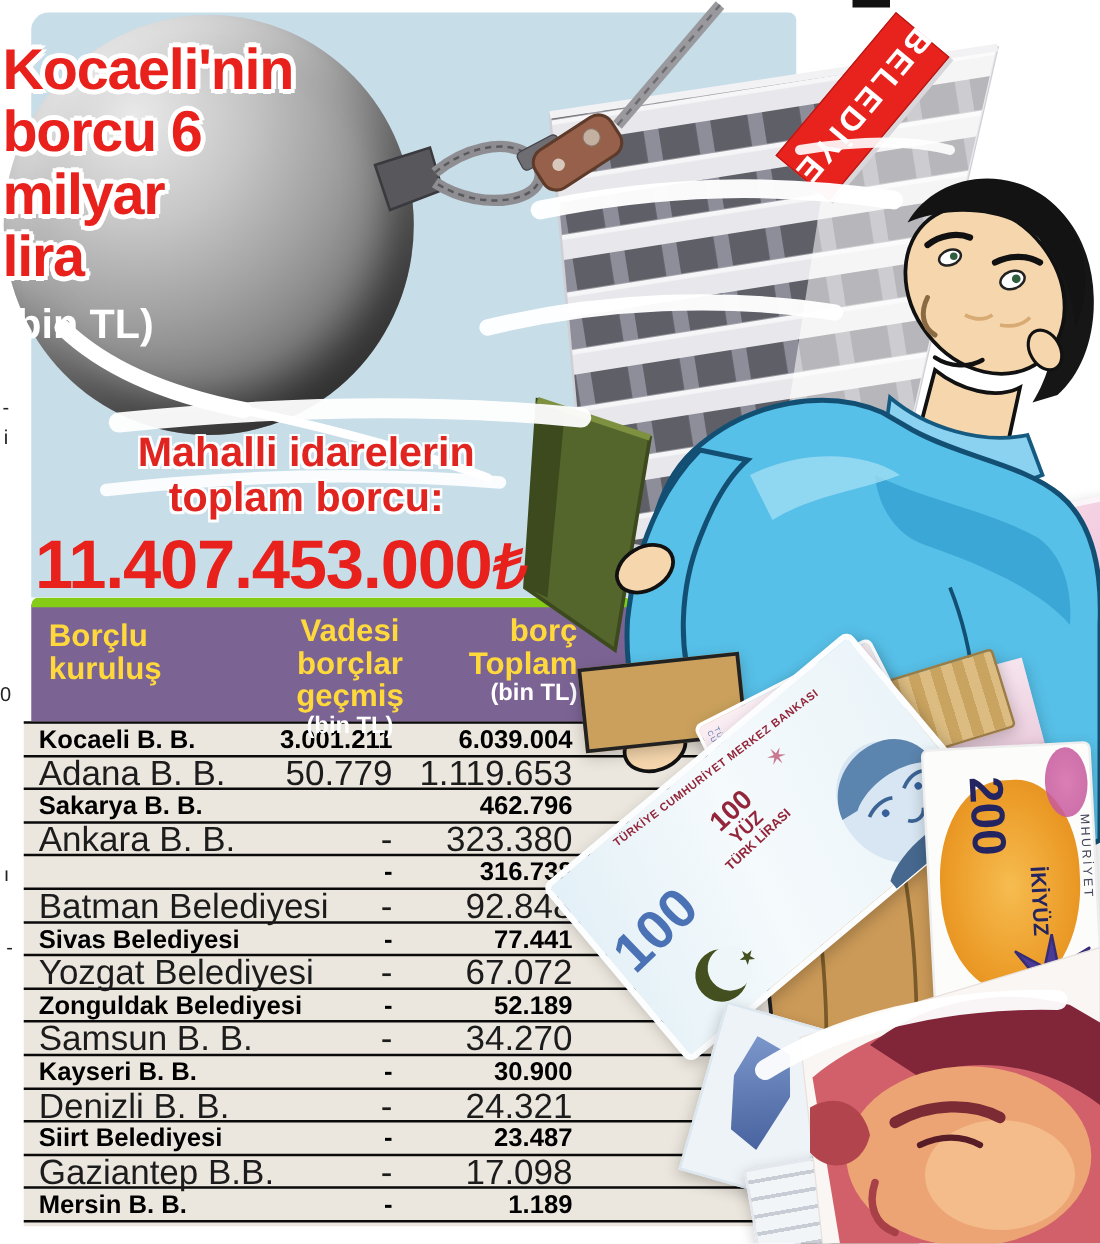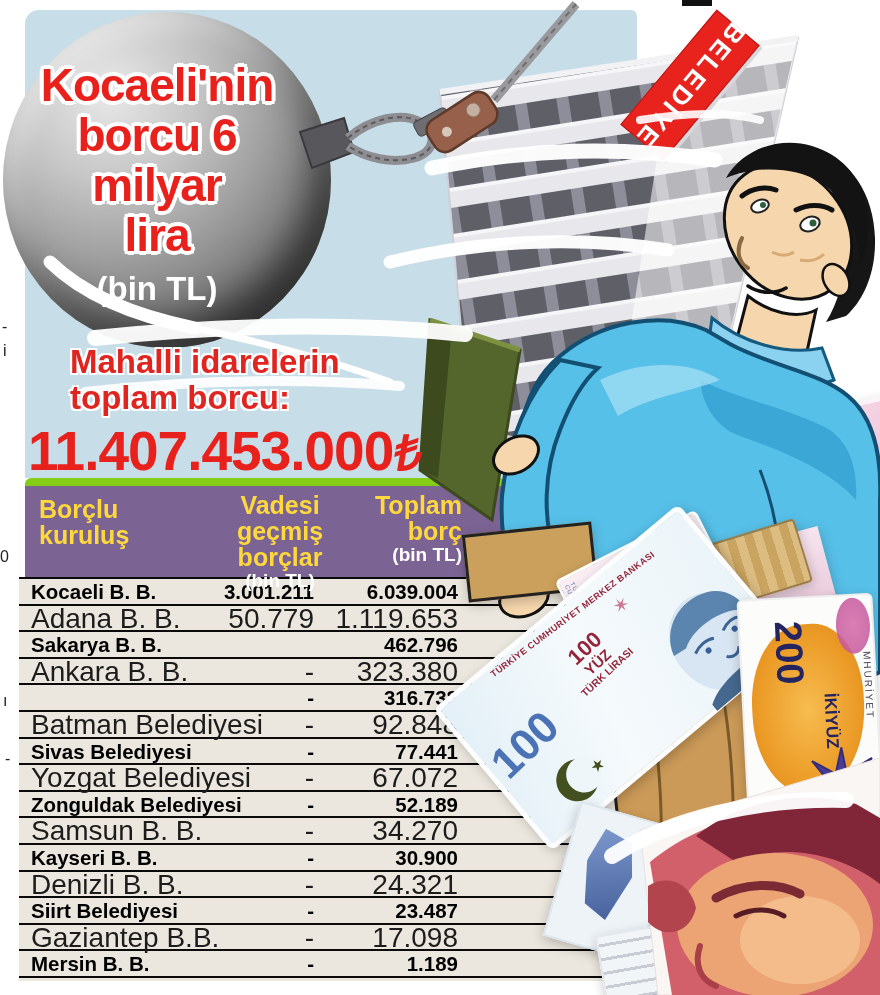--- a/index.html
+++ b/index.html
@@ -8,27 +8,27 @@
   #canvas *{box-sizing:border-box;}
   .abs{position:absolute;}
 
   
   .sky{left:25px;top:10px;width:612px;height:468px;background:#c7dde8;border-radius:14px 6px 0 0;}
 
   
   .ball{left:3px;top:12px;width:328px;height:336px;border-radius:50%;
         background:radial-gradient(circle at 32% 24%, #e9e9e9 0%, #c6c6c6 26%, #a0a0a0 48%, #757575 70%, #4c4c4c 88%, #343434 100%);
         box-shadow:inset -16px -26px 34px rgba(0,0,0,.5), inset 10px 14px 26px rgba(255,255,255,.45);}
-  .ball-text{left:2px;top:60px;width:310px;text-align:center;line-height:50px;font-weight:900;
+  .ball-text{left:2px;top:30px;width:310px;text-align:left;line-height:50px;font-weight:900;
              font-size:46px;letter-spacing:-1px;color:#e8211c;
              text-shadow:-3px -3px 0 #fff,3px -3px 0 #fff,-3px 3px 0 #fff,3px 3px 0 #fff,0 -4px 0 #fff,0 4px 0 #fff,-4px 0 0 #fff,4px 0 0 #fff;}
   .ball-unit{display:block;margin-top:4px;font-size:33px;font-weight:700;color:#ffffff;text-shadow:none;letter-spacing:0;}
 
   
-  .total-label{left:70px;top:344px;width:350px;text-align:left;font-size:33px;line-height:36px;font-weight:800;
+  .total-label{left:70px;top:344px;width:350px;text-align:center;font-size:33px;line-height:36px;font-weight:800;
                color:#e02420;text-shadow:-2px -2px 0 rgba(255,255,255,.9),2px 2px 0 rgba(255,255,255,.9),2px -2px 0 rgba(255,255,255,.9),-2px 2px 0 rgba(255,255,255,.9);}
   .total-amount{left:28px;top:418px;width:500px;font-size:55px;font-weight:900;letter-spacing:-1px;color:#e8211c;white-space:nowrap;}
   .total-amount .cur{font-size:49px;font-weight:700;display:inline-block;transform:skewX(-10deg);margin-left:2px;}
 
   
   .thead{left:25px;top:478px;width:478px;height:99px;background:#7b6494;border-radius:6px 3px 0 0;
          border-top:8px solid #84cc16;}
   .thead .h{position:absolute;color:#ffd93c;font-weight:800;font-size:25px;line-height:26px;}
   .thead .unit{color:#ffffff;font-size:19px;font-weight:700;line-height:22px;}
   .hc1{left:14px;top:10px;text-align:left;}
@@ -192,27 +192,27 @@
   </div>
 </div>
 
   <div class="abs thead">
     <div class="h hc1">
       <div>Borçlu</div>
       <div>kuruluş</div>
     </div>
     <div class="h hc2">
       <div>Vadesi</div>
+      <div>borçlar</div>
       <div>geçmiş</div>
-      <div>borçlar</div>
       <div class="unit">(bin TL)</div>
     </div>
     <div class="h hc3">
+      <div>borç</div>
       <div>Toplam</div>
-      <div>borç</div>
       <div class="unit">(bin TL)</div>
     </div>
   </div>
 
   <svg class="layer" width="880" height="995" viewBox="0 0 880 995">
     <defs>
       <pattern id="win" width="42" height="46" patternUnits="userSpaceOnUse" patternTransform="rotate(-9)">
         <rect width="42" height="46" fill="#e8e8ec"></rect>
         <rect width="42" height="26" fill="#5f5f68"></rect>
         <rect x="30" width="12" height="26" fill="#8e8e9a"></rect>

